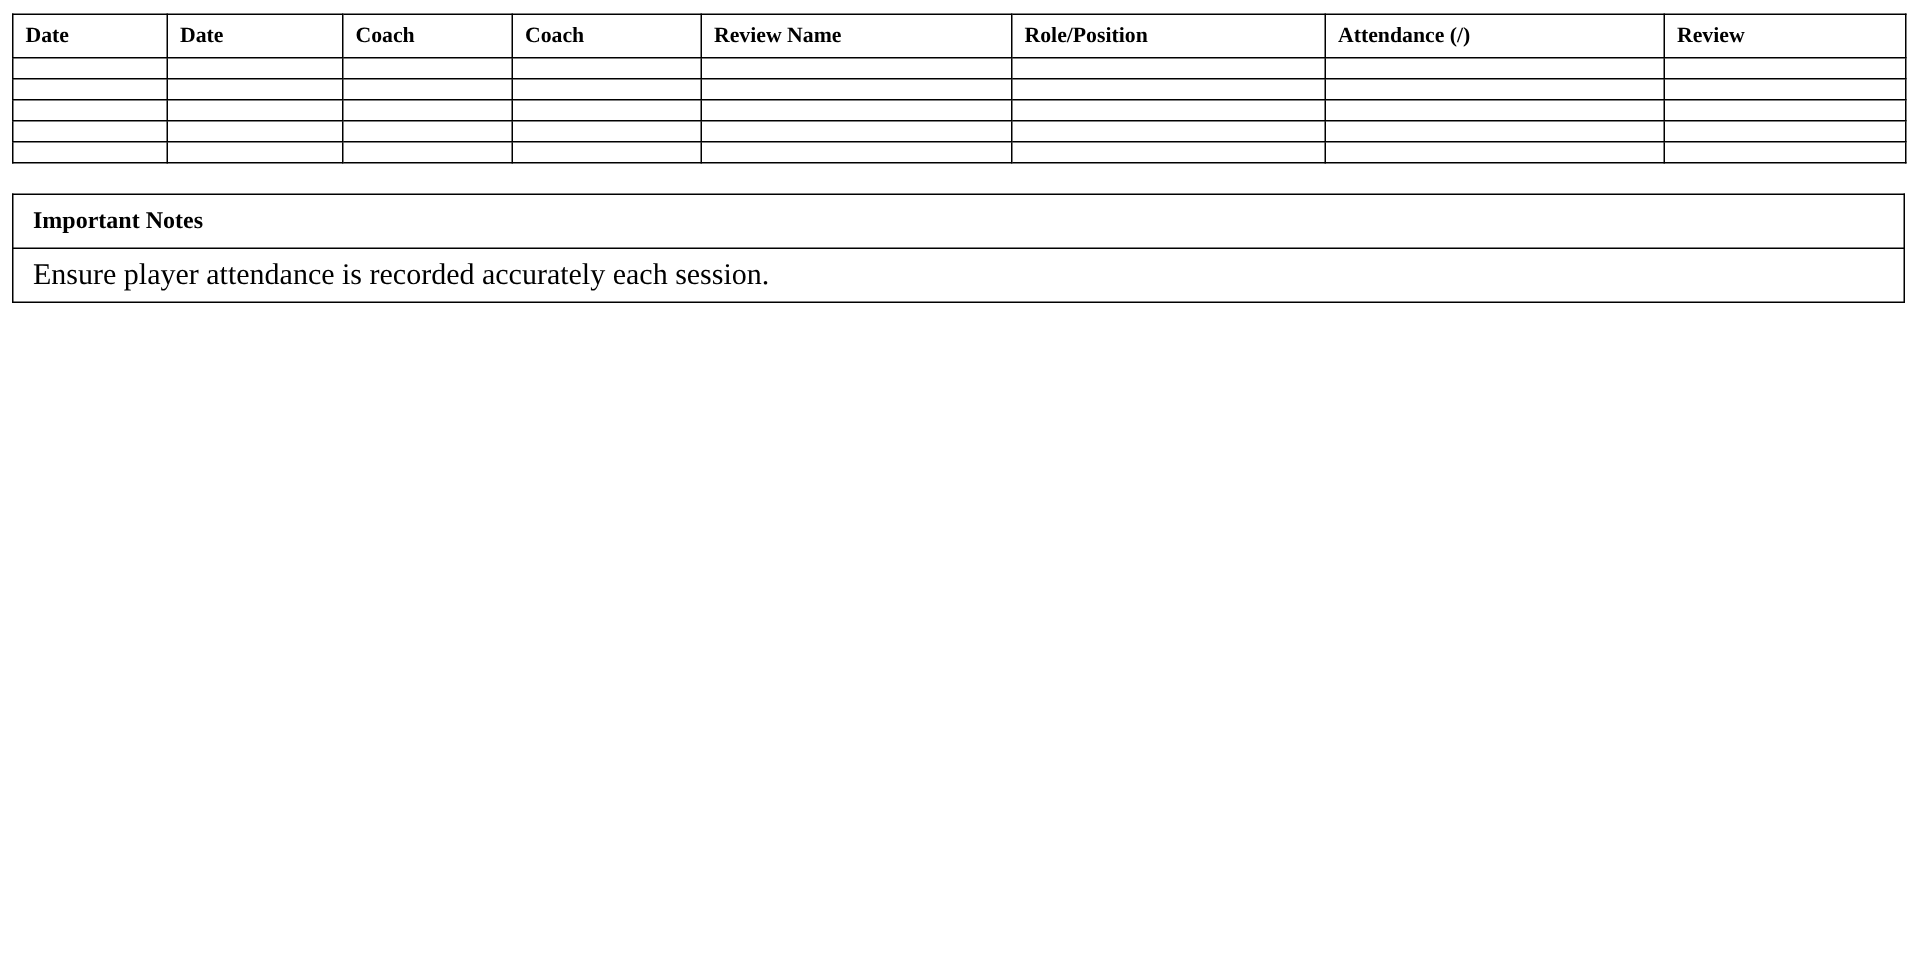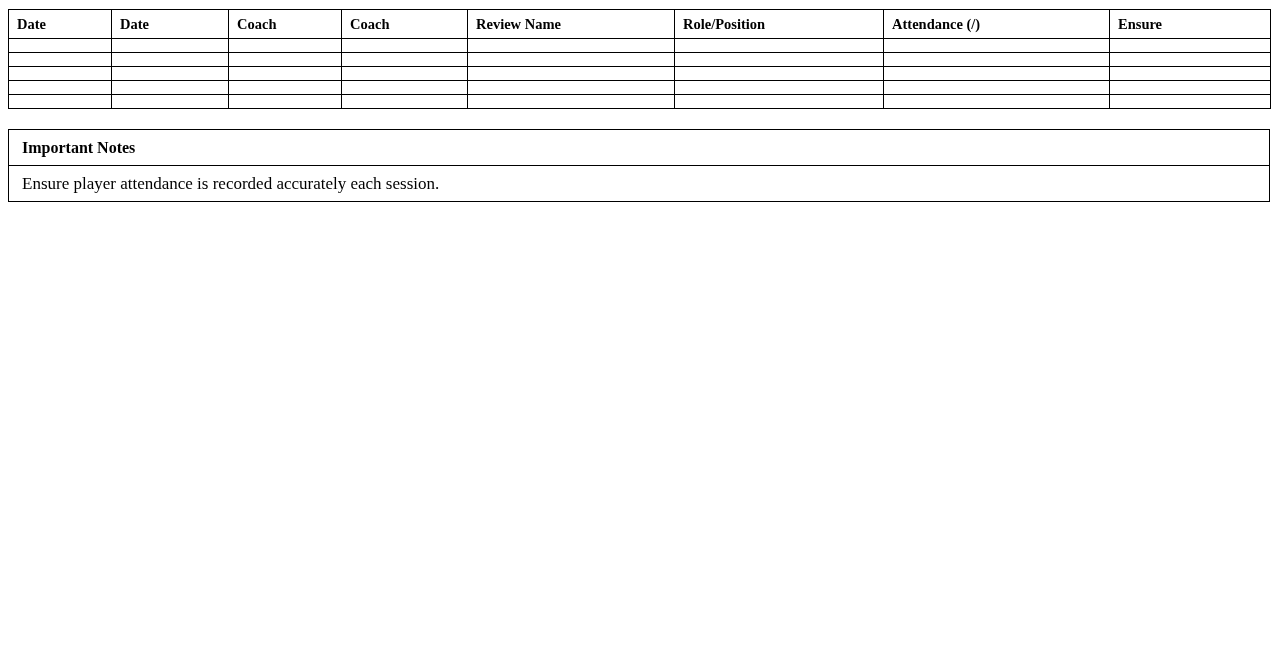--- a/index.html
+++ b/index.html
@@ -74,21 +74,21 @@
     text-align: left;
     height: 35px;
     vertical-align: middle;
   }
   table.notes-table th.notes-head {
     font-weight: bold;
     font-size: 16px;
   }
   table.notes-table td.note-row {
     font-weight: normal;
-    font-size: 17px;
+    font-size: 20px;
   }
 </style>
 </head>
 <body>
 
 <div class="page">
 
   <table class="record-table">
     <colgroup>
       <col class="c-date">
@@ -102,21 +102,21 @@
     </colgroup>
     <thead>
       <tr>
         <th>Date</th>
         <th>Date</th>
         <th>Coach</th>
         <th>Coach</th>
         <th>Review Name</th>
         <th>Role/Position</th>
         <th>Attendance (/)</th>
-        <th>Ensure</th>
+        <th>Review</th>
       </tr>
     </thead>
     <tbody>
       <tr>
         <td class="blank-cell"></td>
         <td class="blank-cell"></td>
         <td class="blank-cell"></td>
         <td class="blank-cell"></td>
         <td class="blank-cell"></td>
         <td class="blank-cell"></td>

